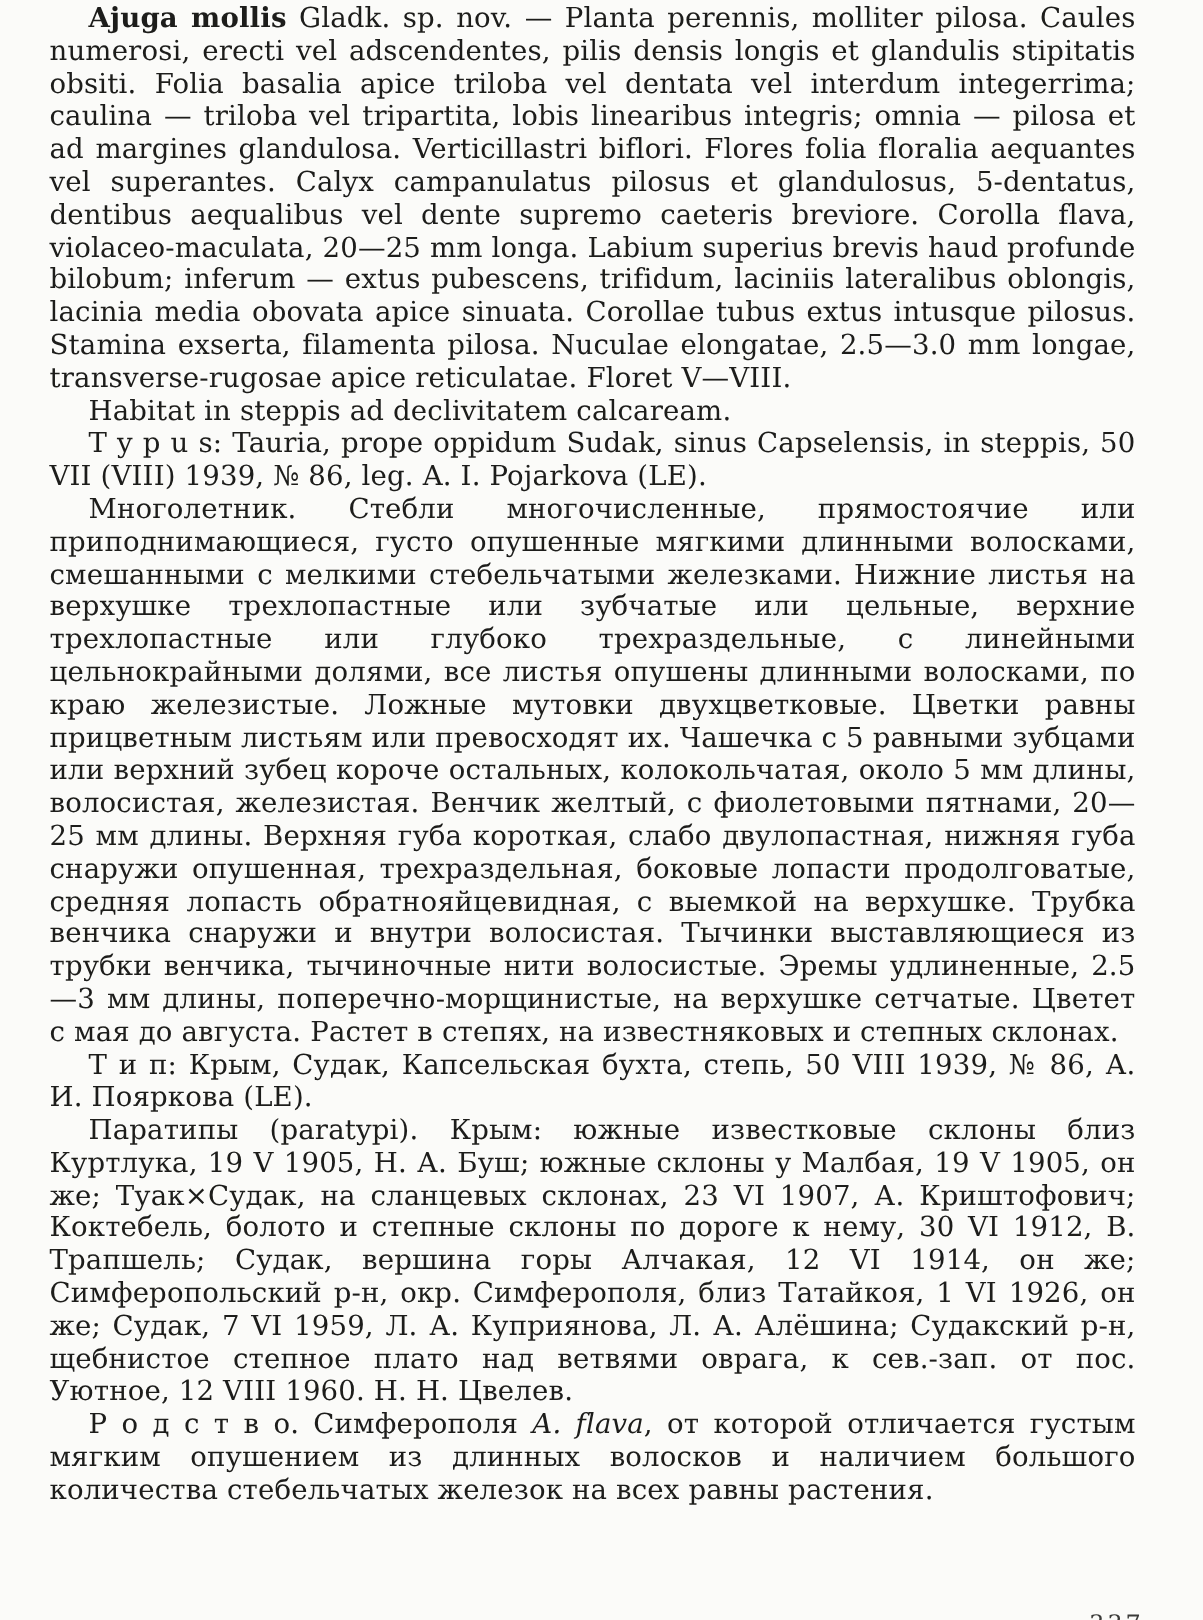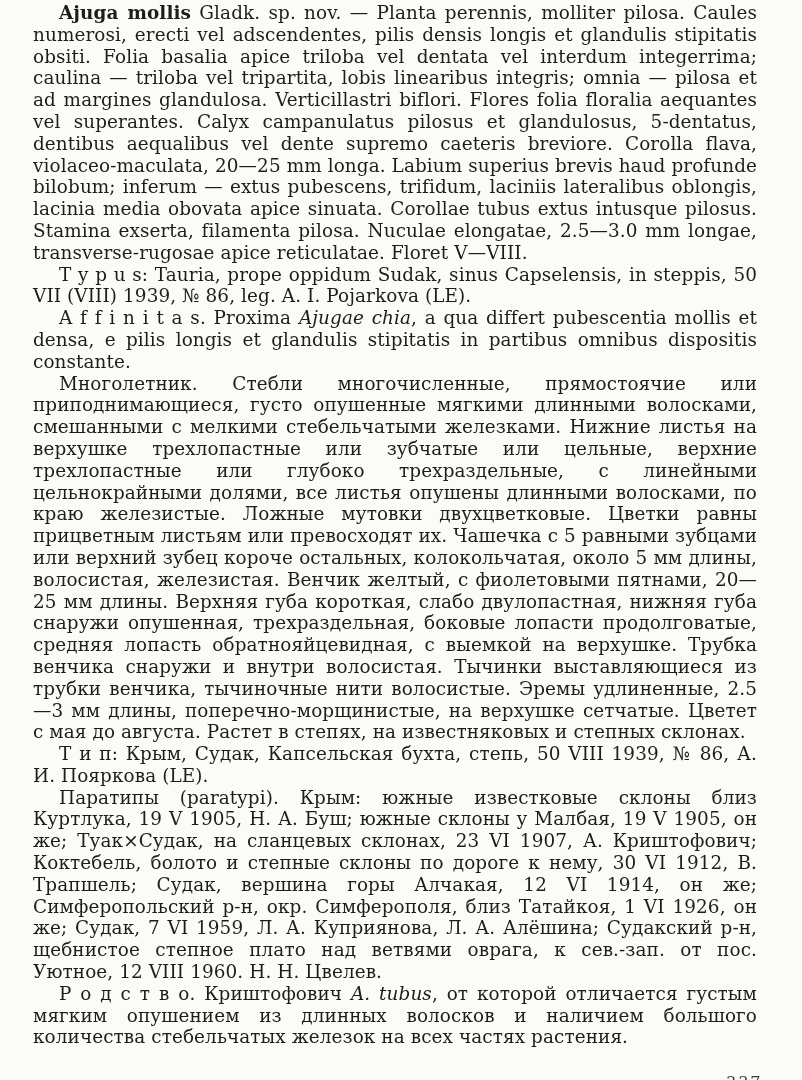--- a/index.html
+++ b/index.html
@@ -48,25 +48,25 @@
     letter-spacing: 2px;
   }
 </style>
 </head>
 <body>
 
 <div class="page">
 
   <div class="text-block">
       <p><span class="run-bold">Ajuga mollis</span><span> Gladk. sp. nov. — Planta perennis, molliter pilosa. Caules numerosi, erecti vel adscendentes, pilis densis longis et glandulis stipitatis obsiti. Folia basalia apice triloba vel dentata vel interdum integerrima; caulina — triloba vel tripartita, lobis linearibus integris; omnia — pilosa et ad margines glandulosa. Verticillastri biflori. Flores folia floralia aequantes vel superantes. Calyx campanulatus pilosus et glandulosus, 5-dentatus, dentibus aequalibus vel dente supremo caeteris breviore. Corolla flava, violaceo-maculata, 20—25 mm longa. Labium superius brevis haud profunde bilobum; inferum — extus pubescens, trifidum, laciniis lateralibus oblongis, lacinia media obovata apice sinuata. Corollae tubus extus intusque pilosus. Stamina exserta, filamenta pilosa. Nuculae elongatae, 2.5—3.0 mm longae, transverse-rugosae apice reticulatae. Floret V—VIII.</span></p>
+      <p><span>Habitat in steppis ad declivitatem calcaream.</span></p>
       <p><span>T y p u s:  Tauria, prope oppidum Sudak, sinus Capselensis, in steppis, 50 VII (VIII) 1939, № 86, leg. A. I. Pojarkova (LE).</span></p>
-      <p><span>A f f i n i t a s.  Proxima </span><span class="run-italic">Ajugae chia</span><span>, a qua differt pubescentia mollis et densa, e pilis longis et glandulis stipitatis in partibus omnibus dispositis constante.</span></p>
       <p><span>Многолетник. Стебли многочисленные, прямостоячие или приподнимающиеся, густо опушенные мягкими длинными волосками, смешанными с мелкими стебельчатыми железками. Нижние листья на верхушке трехлопастные или зубчатые или цельные, верхние трехлопастные или глубоко трехраздельные, с линейными цельнокрайными долями, все листья опушены длинными волосками, по краю железистые. Ложные мутовки двухцветковые. Цветки равны прицветным листьям или превосходят их. Чашечка с 5 равными зубцами или верхний зубец короче остальных, колокольчатая, около 5 мм длины, волосистая, железистая. Венчик желтый, с фиолетовыми пятнами, 20—25 мм длины. Верхняя губа короткая, слабо двулопастная, нижняя губа снаружи опушенная, трехраздельная, боковые лопасти продолговатые, средняя лопасть обратнояйцевидная, с выемкой на верхушке. Трубка венчика снаружи и внутри волосистая. Тычинки выставляющиеся из трубки венчика, тычиночные нити волосистые. Эремы удлиненные, 2.5—3 мм длины, поперечно-морщинистые, на верхушке сетчатые. Цветет с мая до августа. Растет в степях, на известняковых и степных склонах.</span></p>
       <p><span>Т и п:  Крым, Судак, Капсельская бухта, степь, 50 VIII 1939, № 86, А. И. Пояркова (LE).</span></p>
       <p><span>Паратипы (paratypi). Крым: южные известковые склоны близ Куртлука, 19 V 1905, Н. А. Буш; южные склоны у Малбая, 19 V 1905, он же; Туак×Судак, на сланцевых склонах, 23 VI 1907, А. Криштофович; Коктебель, болото и степные склоны по дороге к нему, 30 VI 1912, В. Трапшель; Судак, вершина горы Алчакая, 12 VI 1914, он же; Симферопольский р-н, окр. Симферополя, близ Татайкоя, 1 VI 1926, он же; Судак, 7 VI 1959, Л. А. Куприянова, Л. А. Алёшина; Судакский р-н, щебнистое степное плато над ветвями оврага, к сев.-зап. от пос. Уютное, 12 VIII 1960. Н. Н. Цвелев.</span></p>
-      <p><span>Р о д с т в о.  Криштофович </span><span class="run-italic">A. tubus</span><span>, от которой отличается густым мягким опушением из длинных волосков и наличием большого количества стебельчатых железок на всех частях растения.</span></p>
+      <p><span>Р о д с т в о.  Симферополя </span><span class="run-italic">A. flava</span><span>, от которой отличается густым мягким опушением из длинных волосков и наличием большого количества стебельчатых железок на всех равны растения.</span></p>
     </div>
 
   <div class="page-number-clip">
     <span>337</span>
   </div>
 
 </div>
 
 </body></html>

